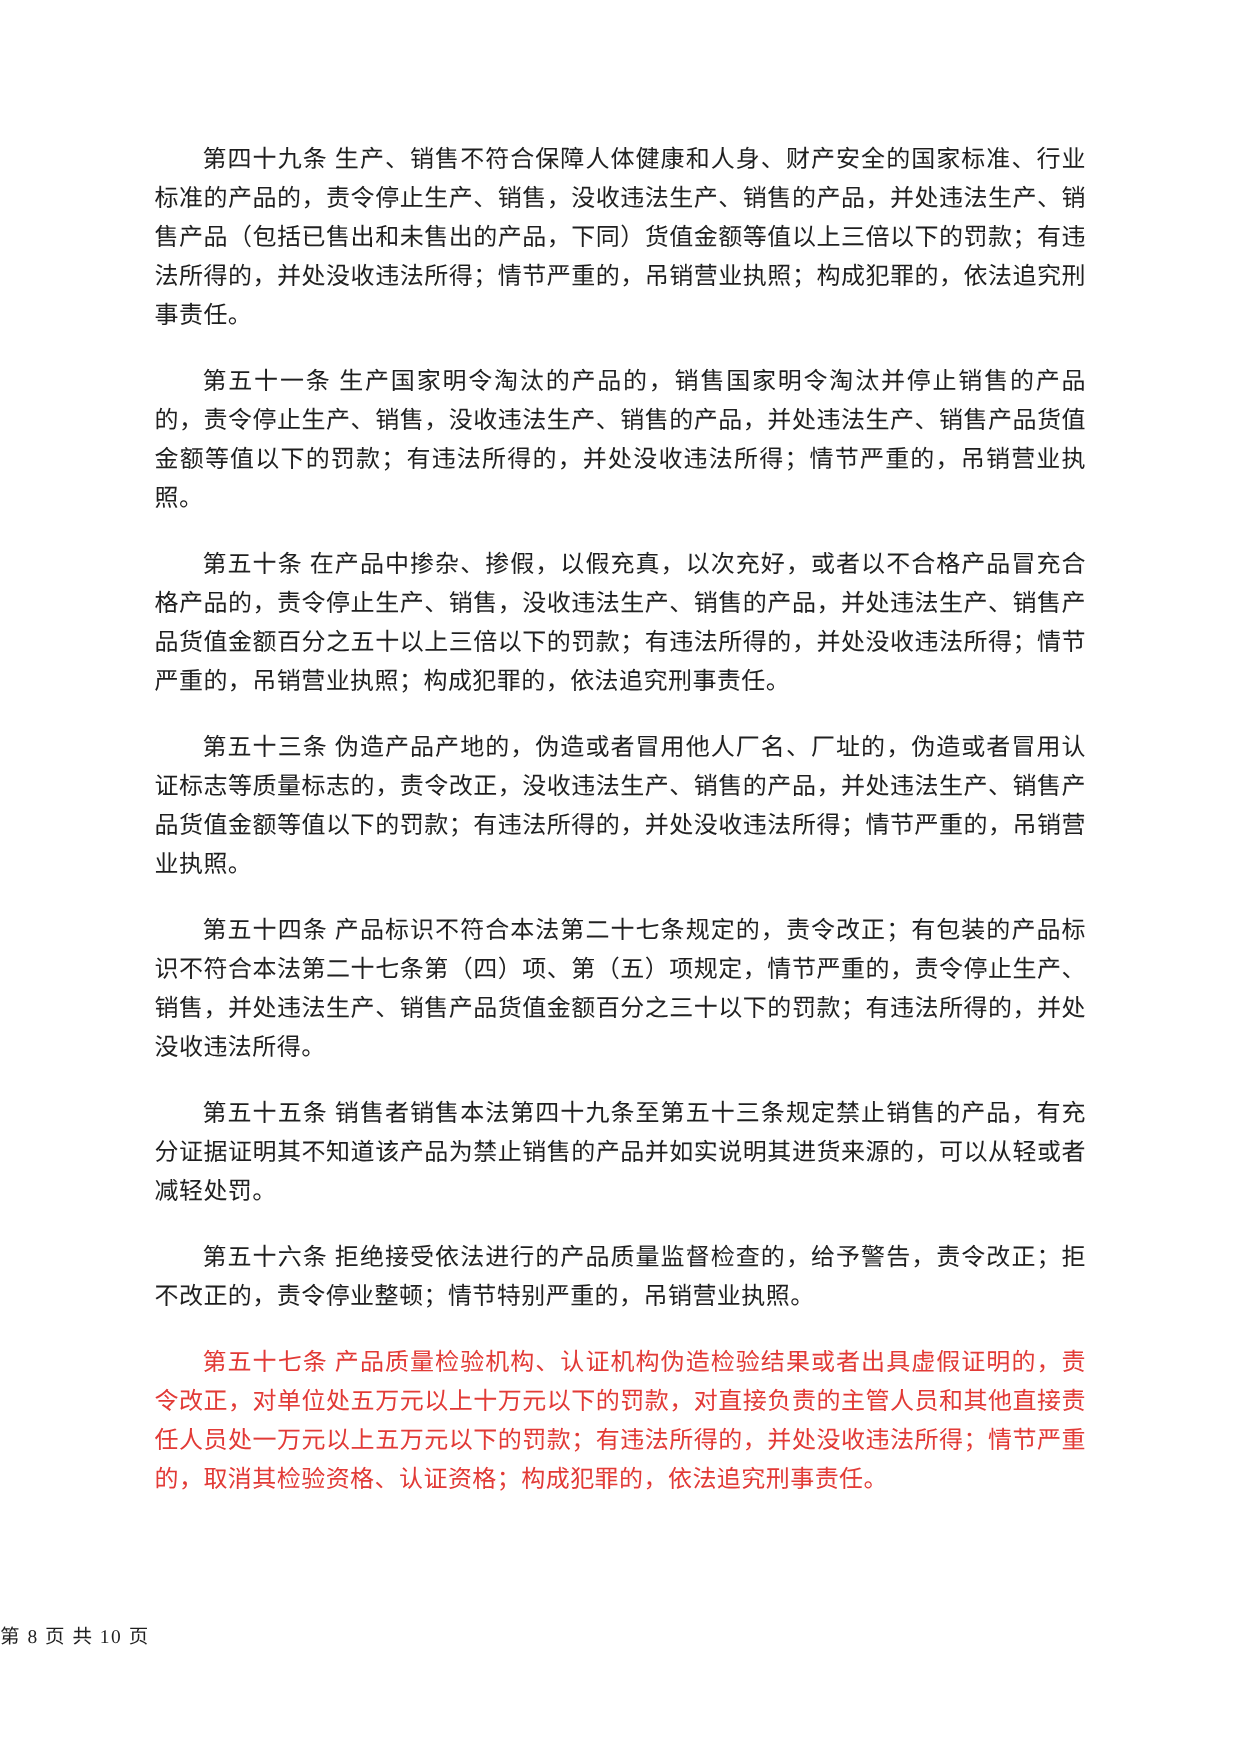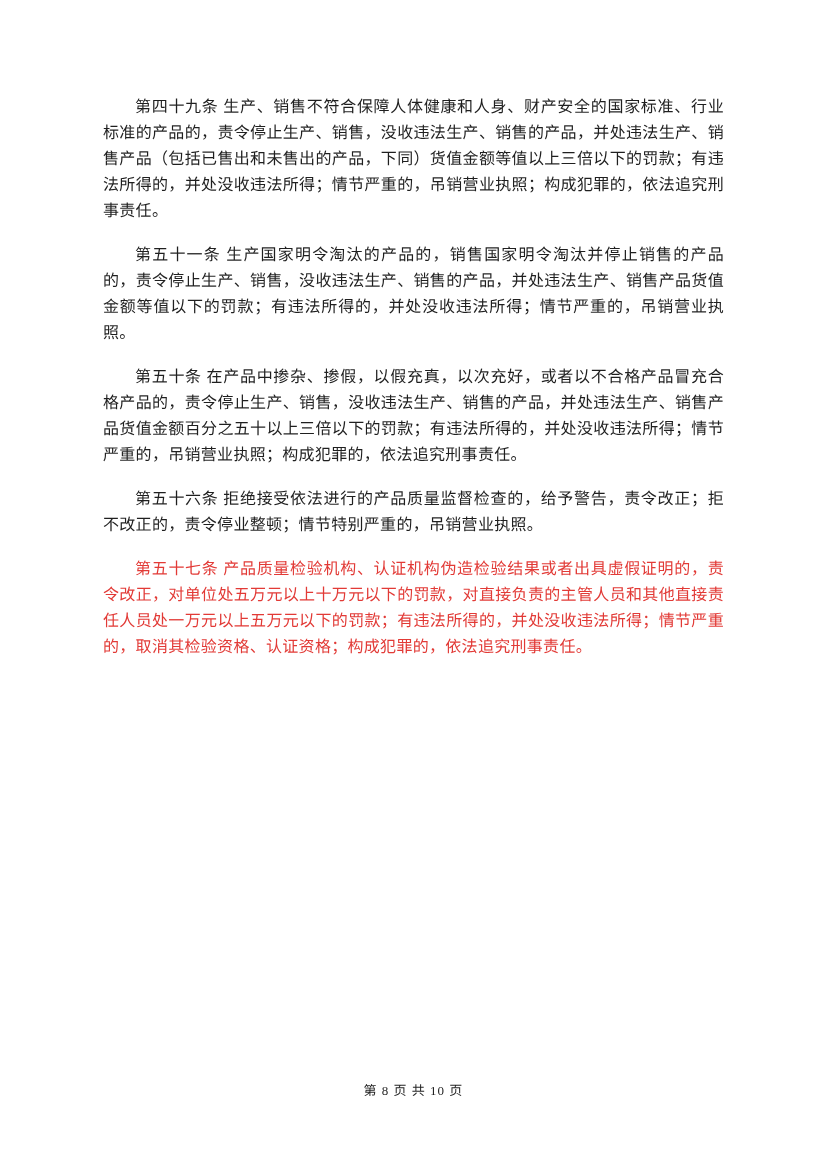--- a/index.html
+++ b/index.html
@@ -31,35 +31,37 @@
     margin: 0 0 18px 0;
   }
   .doc-body p.para.red {
     color: var(--highlight-red);
   }
   .page-footer {
     position: absolute;
     top: 1080px;
     left: 0;
     right: 0;
-    text-align: center;
     font-size: 13px;
     color: var(--text);
     letter-spacing: 1px;
   }
 </style>
 </head>
 <body>
 
 <div class="page">
 
   <div class="doc-body">
     <p class="para">第四十九条 生产、销售不符合保障人体健康和人身、财产安全的国家标准、行业标准的产品的，责令停止生产、销售，没收违法生产、销售的产品，并处违法生产、销售产品（包括已售出和未售出的产品，下同）货值金额等值以上三倍以下的罚款；有违法所得的，并处没收违法所得；情节严重的，吊销营业执照；构成犯罪的，依法追究刑事责任。</p>
     <p class="para">第五十一条 生产国家明令淘汰的产品的，销售国家明令淘汰并停止销售的产品的，责令停止生产、销售，没收违法生产、销售的产品，并处违法生产、销售产品货值金额等值以下的罚款；有违法所得的，并处没收违法所得；情节严重的，吊销营业执照。</p>
     <p class="para">第五十条 在产品中掺杂、掺假，以假充真，以次充好，或者以不合格产品冒充合格产品的，责令停止生产、销售，没收违法生产、销售的产品，并处违法生产、销售产品货值金额百分之五十以上三倍以下的罚款；有违法所得的，并处没收违法所得；情节严重的，吊销营业执照；构成犯罪的，依法追究刑事责任。</p>
+    <p class="para">第五十三条 伪造产品产地的，伪造或者冒用他人厂名、厂址的，伪造或者冒用认证标志等质量标志的，责令改正，没收违法生产、销售的产品，并处违法生产、销售产品货值金额等值以下的罚款；有违法所得的，并处没收违法所得；情节严重的，吊销营业执照。</p>
+    <p class="para">第五十四条 产品标识不符合本法第二十七条规定的，责令改正；有包装的产品标识不符合本法第二十七条第（四）项、第（五）项规定，情节严重的，责令停止生产、销售，并处违法生产、销售产品货值金额百分之三十以下的罚款；有违法所得的，并处没收违法所得。</p>
+    <p class="para">第五十五条 销售者销售本法第四十九条至第五十三条规定禁止销售的产品，有充分证据证明其不知道该产品为禁止销售的产品并如实说明其进货来源的，可以从轻或者减轻处罚。</p>
     <p class="para">第五十六条 拒绝接受依法进行的产品质量监督检查的，给予警告，责令改正；拒不改正的，责令停业整顿；情节特别严重的，吊销营业执照。</p>
     <p class="para red">第五十七条 产品质量检验机构、认证机构伪造检验结果或者出具虚假证明的，责令改正，对单位处五万元以上十万元以下的罚款，对直接负责的主管人员和其他直接责任人员处一万元以上五万元以下的罚款；有违法所得的，并处没收违法所得；情节严重的，取消其检验资格、认证资格；构成犯罪的，依法追究刑事责任。</p>
   </div>
 
   <div class="page-footer">
     <span>第 8 页 共 10 页</span>
   </div>
 
 </div>
 

